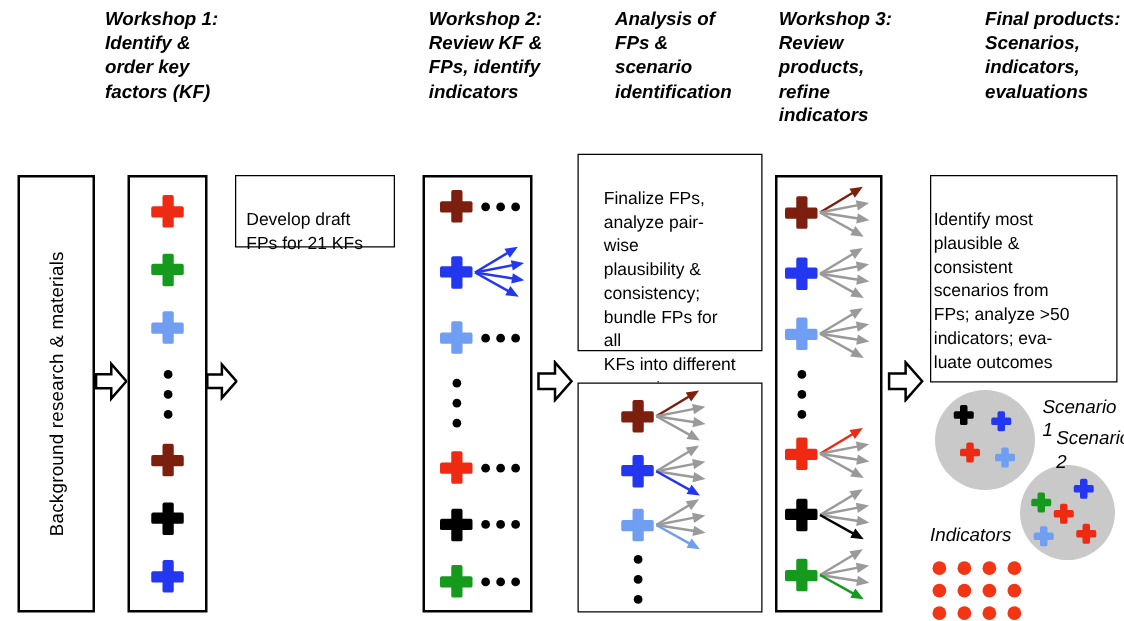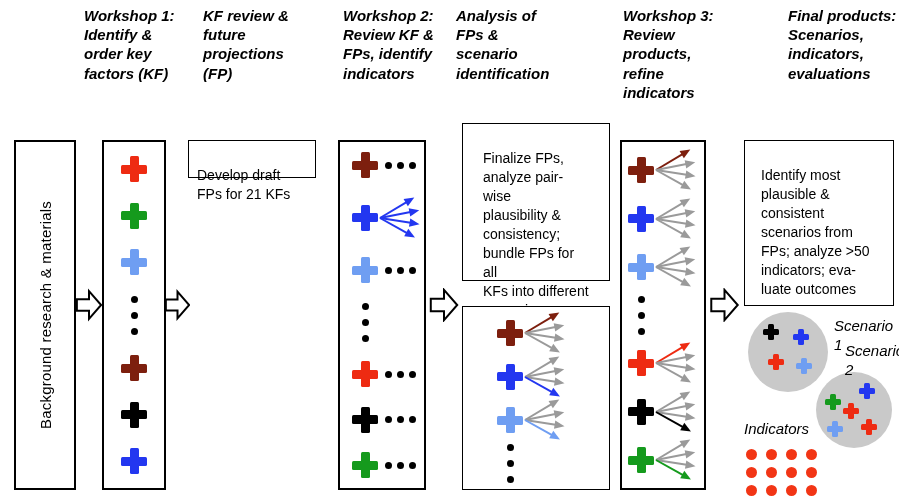--- a/index.html
+++ b/index.html
@@ -52,29 +52,25 @@
 </style>
 </head>
 <body>
 
 <div class="canvas" data-name="process-diagram">
 
   <div class="hdr" style="left:84px;width:116px" data-name="header-workshop1">Workshop 1:
 Identify &amp;
 order key
 factors (KF)</div>
-  <div class="hdr" style="left:203px;width:116px" data-name="header-kf-review">KF review &amp;
-future
-projections
-(FP)</div>
   <div class="hdr" style="left:343px;width:120px" data-name="header-workshop2">Workshop 2:
 Review KF &amp;
 FPs, identify
 indicators</div>
-  <div class="hdr" style="left:456px;width:112px" data-name="header-analysis">Analysis of
+  <div class="hdr" style="left:492px;width:112px" data-name="header-analysis">Analysis of
 FPs &amp;
 scenario
 identification</div>
   <div class="hdr" style="left:623px;width:106px" data-name="header-workshop3">Workshop 3:
 Review
 products,
 refine
 indicators</div>
   <div class="hdr" style="left:788px;width:148px" data-name="header-final-products">Final products:
 Scenarios,
@@ -104,21 +100,21 @@
       <span class="plus" data-name="black-plus-icon" style="color: rgb(0, 0, 0);"></span>
       <span class="plus" data-name="blue-plus-icon" style="color: rgb(35, 55, 240);"></span>
     </div>
 
   <div class="barrow" style="left:165px;top:288px;width:25px;height:34px" data-name="flow-arrow-icon-2">
     <svg viewBox="0 0 30 36">
         <polygon points="1,11.5 15,11.5 15,2 29,18 15,34 15,24.5 1,24.5" fill="#ffffff" stroke="#000000" stroke-width="2" vector-effect="non-scaling-stroke"></polygon>
       </svg>
   </div>
 
-  <div class="box thin txt" style="left:188px;top:140px;width:128px;height:38px;padding:6px 8px" data-name="draft-fps-box">
+  <div class="box thin txt" style="left:188px;top:140px;width:128px;height:58px;padding:6px 8px" data-name="draft-fps-box">
     <span data-name="draft-fps-text">Develop draft
 FPs for 21 KFs</span>
   </div>
 
 
   <div class="box colrows" style="left:338px;top:140px;width:88px;height:350px;padding:10px 2px 10px 12px" data-name="workshop2-column">
       <div data-name="key-factor-row" class="icon-row">
         <span class="plus" data-name="maroon-plus-icon" style="color: rgb(125, 31, 14);"></span>
         <span class="hdots" data-name="ellipsis-icon">
           <span class="dot" data-name="dot-icon"></span>
@@ -492,21 +488,21 @@
         </span>
       </div>
     </div>
 
   <div class="barrow" style="left:708px;top:288px;width:33px;height:34px" data-name="flow-arrow-icon-4">
     <svg viewBox="0 0 30 36">
         <polygon points="1,11.5 15,11.5 15,2 29,18 15,34 15,24.5 1,24.5" fill="#ffffff" stroke="#000000" stroke-width="2" vector-effect="non-scaling-stroke"></polygon>
       </svg>
   </div>
 
-  <div class="box thin txt" style="left:744px;top:140px;width:150px;height:166px;padding:6px 16px" data-name="final-products-text-box">
+  <div class="box thin txt" style="left:744px;top:140px;width:150px;height:166px;padding:6px 2px" data-name="final-products-text-box">
     <span data-name="final-products-text">Identify most
 plausible &amp;
 consistent
 scenarios from
 FPs; analyze &gt;50
 indicators; eva-
 luate outcomes</span>
   </div>
 
   <div class="scenario-circle" style="left:748px;top:312px;width:80px;height:80px" data-name="scenario1-circle">

